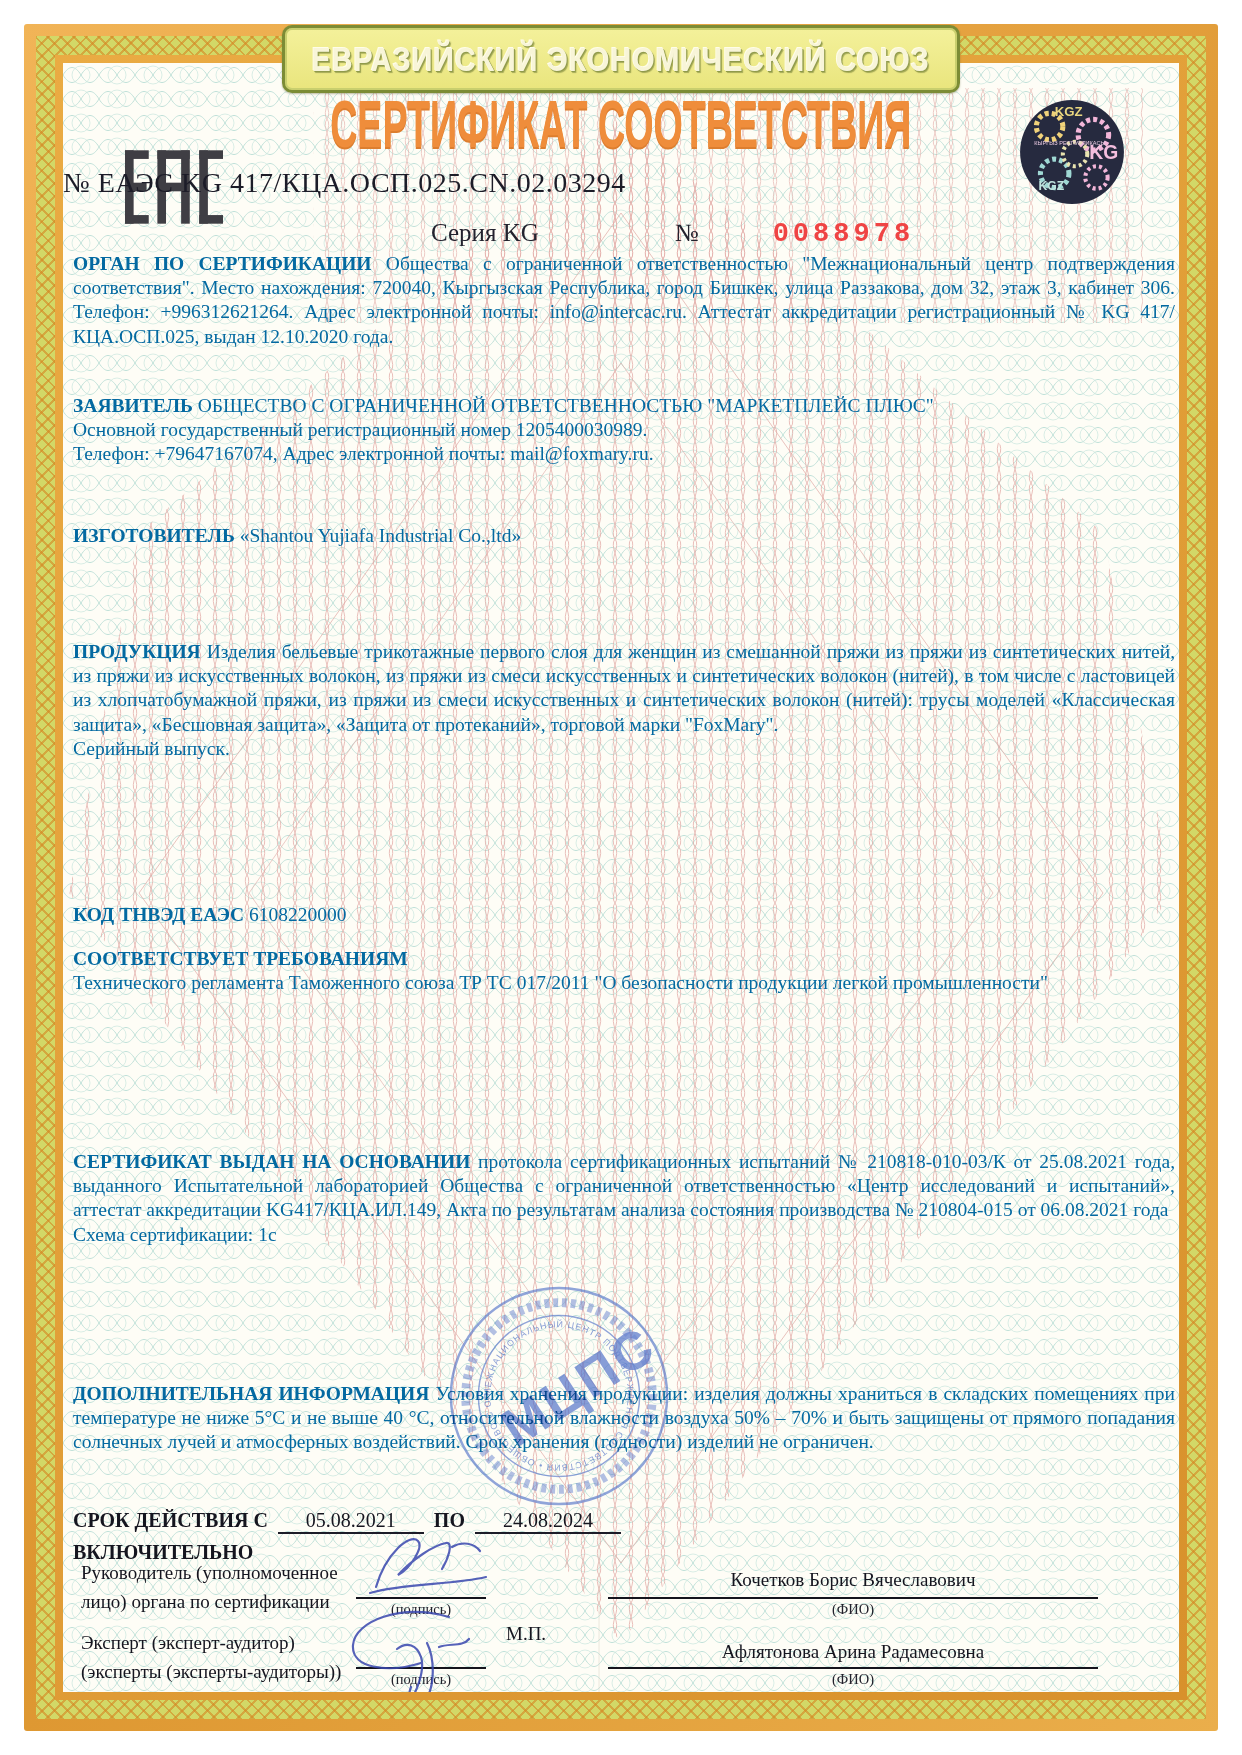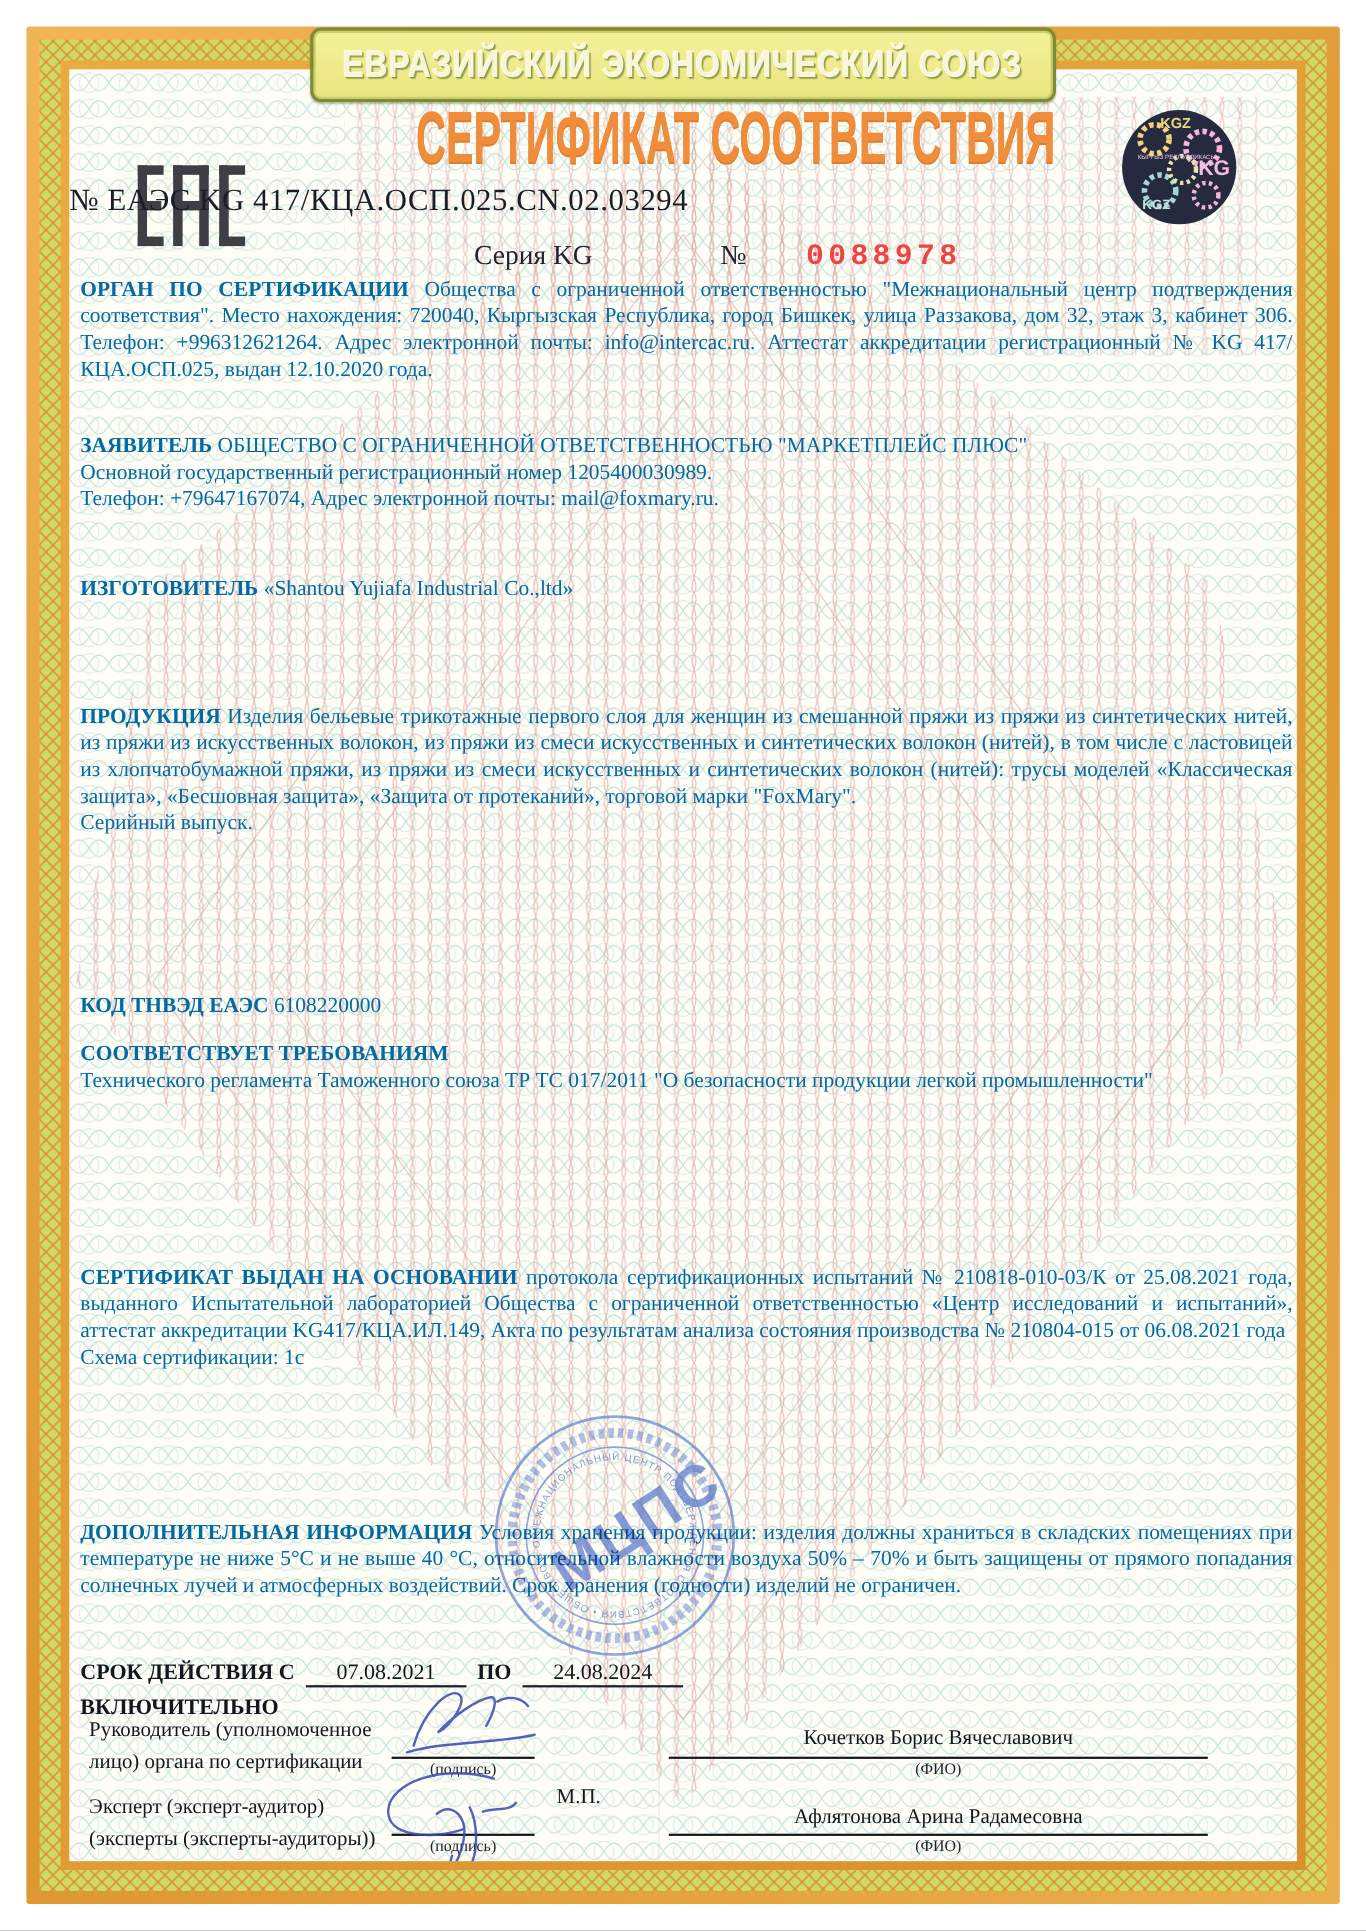--- a/index.html
+++ b/index.html
@@ -20,27 +20,27 @@
   .banner{position:absolute;top:25px;left:50%;transform:translateX(-50%);width:672px;height:62px;
           background:linear-gradient(180deg,#f4f19b,#e9e57d);border:3px solid #7c8c35;border-radius:10px;
           box-shadow:inset 0 0 0 2px #c9cf6e, 0 1px 2px rgba(90,90,40,.4);
           display:flex;align-items:center;justify-content:center;z-index:8;}
   .banner-text{font-family:"Liberation Sans",sans-serif;font-weight:bold;font-size:34px;letter-spacing:1px;
           color:#f8f5d8;transform:scaleX(.85);white-space:nowrap;
           text-shadow:-1px -1px 0 #fffde9,1px 1px 0 #8f9a4b,2px 2px 1px rgba(110,120,50,.55);}
 
   .content{position:absolute;inset:0;z-index:3;}
 
-  .title-wrap{position:absolute;top:28px;left:0;right:0;display:flex;justify-content:flex-end;padding-left:48px;}
+  .title-wrap{position:absolute;top:28px;left:0;right:0;display:flex;justify-content:flex-start;padding-left:48px;}
   .title-text{font-family:"Liberation Sans",sans-serif;font-weight:bold;font-size:66px;line-height:1;
           color:#ef8d3b;transform:scaleX(.57);white-space:nowrap;text-shadow:0 2px 0 #dd7e2f;}
 
   .certnum{position:absolute;top:104px;left:0;right:0;text-align:left;font-size:28px;letter-spacing:.5px;color:#1c1c28;}
 
-  .series{position:absolute;top:156px;left:368px;display:flex;align-items:baseline;font-size:25px;color:#23222e;}
+  .series{position:absolute;top:156px;left:368px;display:flex;align-items:baseline;font-size:25px;color:#23222e;gap:20px;}
   .series .no{margin-left:116px;}
   .series .num{margin-left:54px;font-family:Liberation Mono, monospace;font-weight:bold;font-size:27px;
                letter-spacing:4px;color:#ef4444;}
 
   .eac{position:absolute;left:62px;top:86px;}
 
   .holo{position:absolute;left:953px;top:33px;}
 
   .sec{position:absolute;left:10px;width:1102px;text-align:justify;font-size:19.5px;line-height:1.24;color:#0369a1;}
   .sec b{font-weight:bold;}
@@ -179,21 +179,21 @@
         <div>Схема сертификации: 1с</div>
       </div>
 
       <div class="sec" style="top:1319px">
         <b>ДОПОЛНИТЕЛЬНАЯ ИНФОРМАЦИЯ</b>
         <span>Условия хранения продукции: изделия должны храниться в складских помещениях при температуре не ниже 5°С и не выше 40 °С, относительной влажности воздуха 50% – 70% и быть защищены от прямого попадания солнечных лучей и атмосферных воздействий. Срок хранения (годности) изделий не ограничен.</span>
       </div>
 
       <div class="validity">
         <b>СРОК ДЕЙСТВИЯ С</b>
-        <span class="date">07.08.2021</span>
+        <span class="date">05.08.2021</span>
         <b>ПО</b>
         <span class="date">24.08.2024</span>
       </div>
       <div class="validity-incl">ВКЛЮЧИТЕЛЬНО</div>
 
       <div class="role" style="left:18px;top:1496px;width:280px">Руководитель (уполномоченное лицо) органа по сертификации</div>
       <div class="fio-name" style="left:545px;top:1506px;width:490px">Кочетков Борис Вячеславович</div>
       <div class="sigline" style="left:293px;top:1534px;width:130px"></div>
       <div class="sigline" style="left:545px;top:1534px;width:490px"></div>
       <div class="caption" style="left:293px;top:1538px;width:130px">(подпись)</div>

